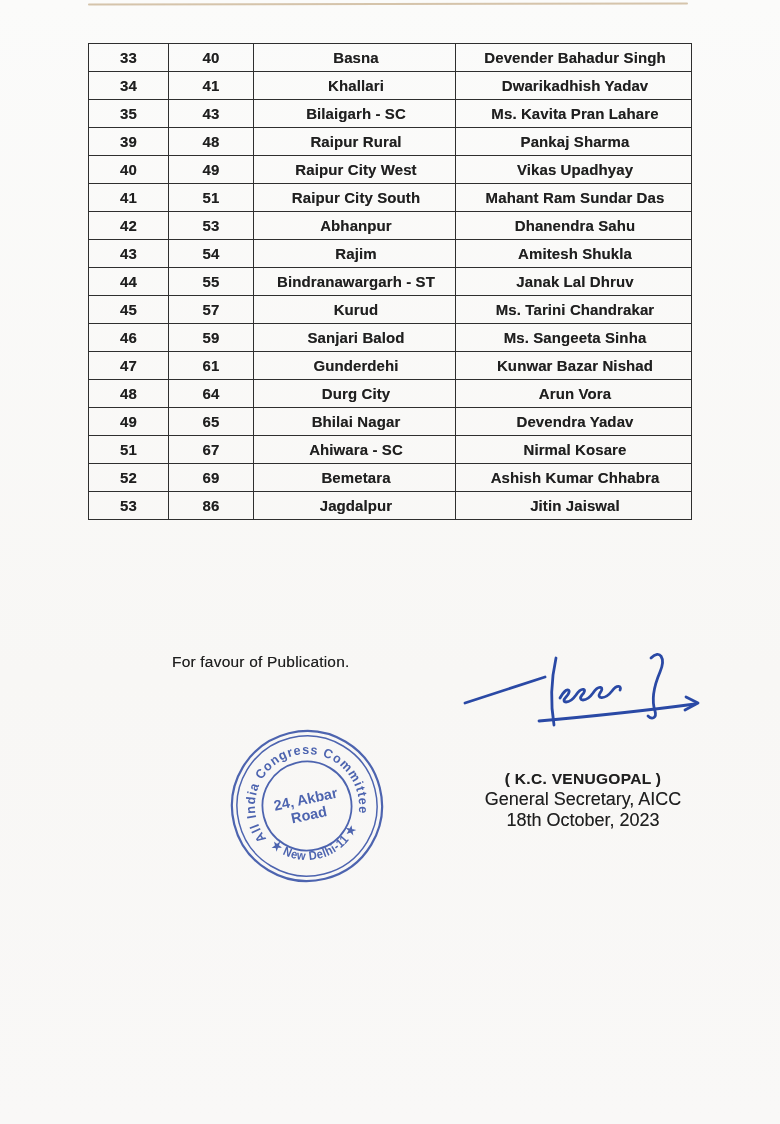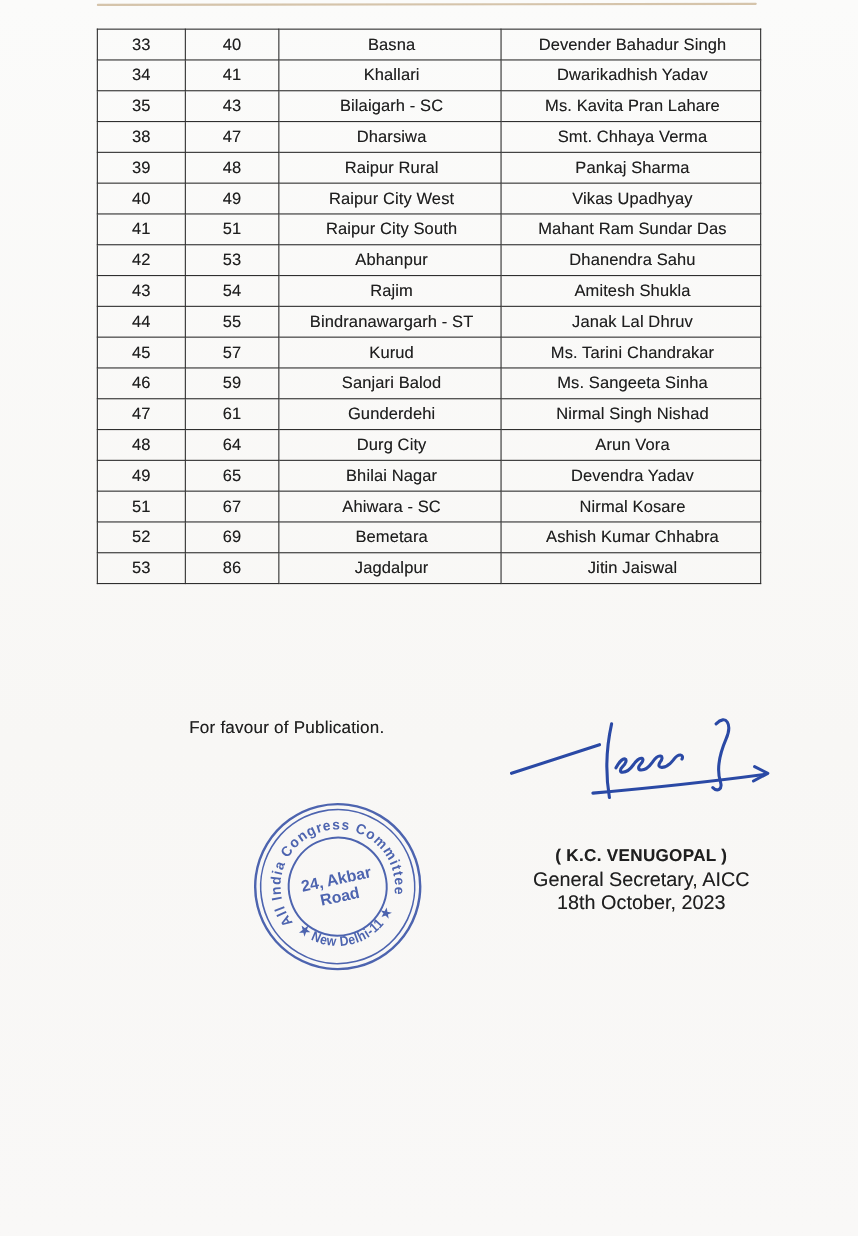--- a/index.html
+++ b/index.html
@@ -6,21 +6,21 @@
   body{
     width:780px;height:1124px;position:relative;overflow:hidden;
     background:linear-gradient(180deg,#fbfbfa 0%,#f8f7f5 60%,#f9f8f7 100%);
     font-family:"Liberation Sans",sans-serif;color:#1f1f1f;
   }
   .sheet{position:absolute;inset:0;}
   .artifact-line{
     position:absolute;left:88px;top:3px;width:600px;height:2px;
     background:rgba(160,118,62,.42);border-radius:1px;transform:rotate(-.1deg);
   }
-  .tbl-wrap{position:absolute;left:88px;top:26px;}
+  .tbl-wrap{position:absolute;left:88px;top:43px;font-weight:bold;}
   table{border-collapse:collapse;table-layout:fixed;width:603px;}
   td{
     border:1.6px solid #2f2f2f;height:28px;box-sizing:border-box;
     font-size:15px;letter-spacing:.1px;color:#1f1f1f;
     text-shadow:0 0 .5px rgba(45,45,45,.55);
     white-space:nowrap;overflow:hidden;
   }
   td.num{text-align:center;}
   td.name{padding:0 4px 0 7px;text-align:center;}
   .pub-note{
@@ -66,26 +66,20 @@
       <td class="name">Khallari</td>
       <td class="name">Dwarikadhish Yadav</td>
     </tr>
           <tr>
       <td class="num">35</td>
       <td class="num">43</td>
       <td class="name">Bilaigarh - SC</td>
       <td class="name">Ms. Kavita Pran Lahare</td>
     </tr>
           <tr>
-      <td class="num">38</td>
-      <td class="num">47</td>
-      <td class="name">Dharsiwa</td>
-      <td class="name">Smt. Chhaya Verma</td>
-    </tr>
-          <tr>
       <td class="num">39</td>
       <td class="num">48</td>
       <td class="name">Raipur Rural</td>
       <td class="name">Pankaj Sharma</td>
     </tr>
           <tr>
       <td class="num">40</td>
       <td class="num">49</td>
       <td class="name">Raipur City West</td>
       <td class="name">Vikas Upadhyay</td>
@@ -123,21 +117,21 @@
           <tr>
       <td class="num">46</td>
       <td class="num">59</td>
       <td class="name">Sanjari Balod</td>
       <td class="name">Ms. Sangeeta Sinha</td>
     </tr>
           <tr>
       <td class="num">47</td>
       <td class="num">61</td>
       <td class="name">Gunderdehi</td>
-      <td class="name">Nirmal Singh Nishad</td>
+      <td class="name">Kunwar Bazar Nishad</td>
     </tr>
           <tr>
       <td class="num">48</td>
       <td class="num">64</td>
       <td class="name">Durg City</td>
       <td class="name">Arun Vora</td>
     </tr>
           <tr>
       <td class="num">49</td>
       <td class="num">65</td>

